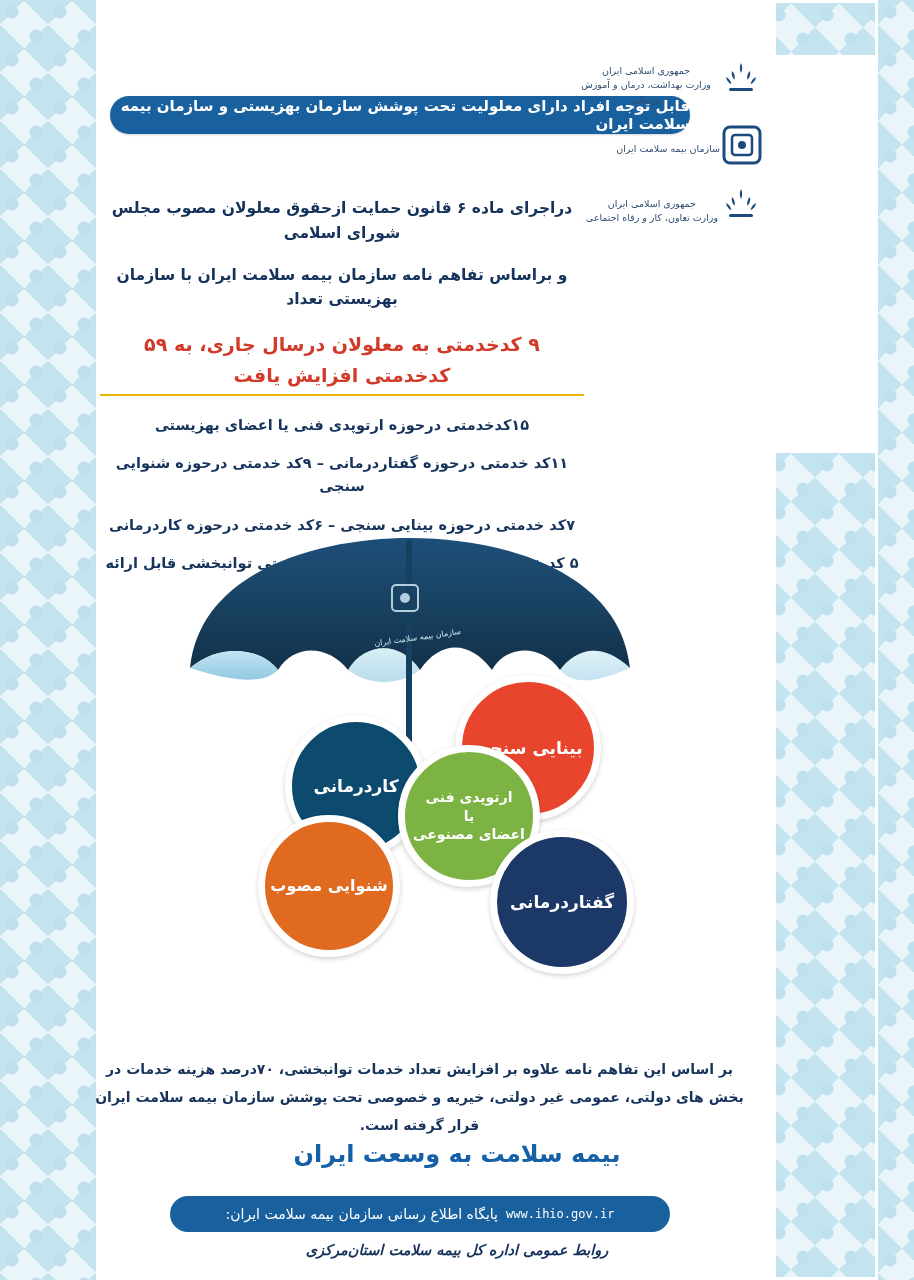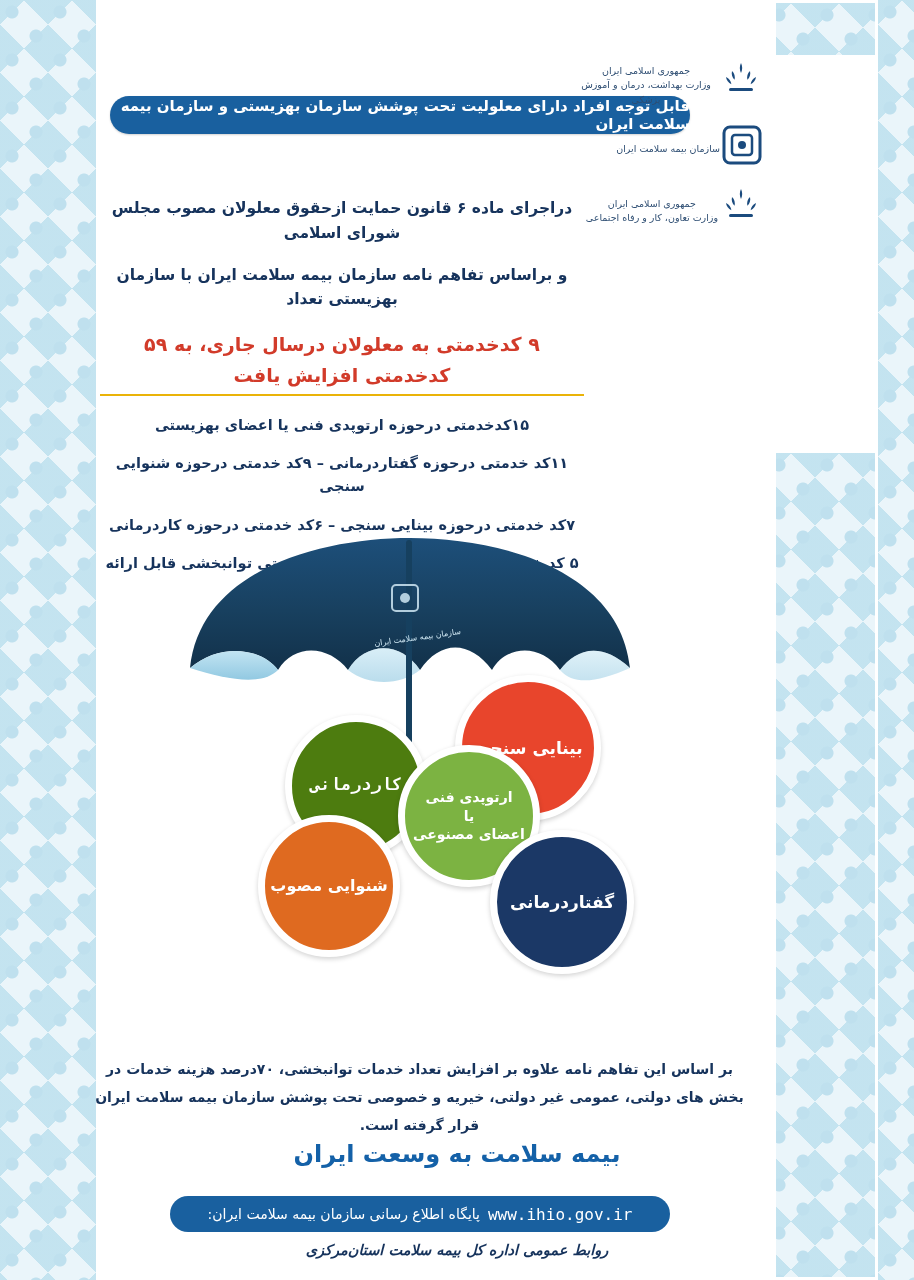--- a/index.html
+++ b/index.html
@@ -61,21 +61,21 @@
   }
 
   
   .footer-text{position:absolute;left:95px;right:170px;top:1055px;text-align:center;
     font-size:14px;font-weight:bold;color:#16335c;line-height:2;}
   .slogan{position:absolute;left:0;right:0;top:1140px;text-align:center;
     font-size:24px;font-weight:bold;color:#1461a8;}
   .url-pill{position:absolute;left:170px;top:1196px;width:500px;height:36px;
     background:#19609f;border-radius:18px;color:#fff;display:flex;
     align-items:center;justify-content:center;font-size:14px;gap:8px;}
-  .url-pill .url{font-family:"DejaVu Sans Mono","Liberation Mono",monospace;font-size:16px;}
+  .url-pill .url{font-family:"DejaVu Sans Mono","Liberation Mono",monospace;font-size:12px;}
   .credit{position:absolute;left:0;right:0;top:1242px;text-align:center;
     font-size:14.5px;font-weight:bold;color:#16335c;font-style:italic;}
 </style>
 </head>
 <body>
 
 <div class="pattern left"></div>
 <div class="pattern right-strip"></div>
 <div class="pattern right-block"></div>
 <div class="pattern right-block2"></div>
@@ -167,21 +167,21 @@
       <rect x="0" y="0" width="26" height="26" rx="4" fill="none" stroke="#cfe7f3" stroke-width="2"></rect>
       <circle cx="13" cy="13" r="5" fill="#cfe7f3"></circle>
     </g>
     <text x="418" y="140" fill="#cfe7f3" font-size="8" text-anchor="middle" transform="rotate(-8 418 140)">سازمان بیمه سلامت ایران</text>
   </svg>
 
   <div class="bubble" style="left:455px;top:175px;width:132px;height:132px;background:#e8452c;font-size:17px;">
     <span>بینایی سنجی</span>
   </div>
 
-  <div class="bubble" style="left:285px;top:215px;width:128px;height:128px;background:#4d7c0f;font-size:17px;font-family:Liberation Mono, monospace;">
+  <div class="bubble" style="left:285px;top:215px;width:128px;height:128px;background:#0c4a6e;font-size:17px;">
     <span>کاردرمانی</span>
   </div>
 
   <div class="bubble" style="left:398px;top:245px;width:128px;height:128px;background:#7cb342;font-size:14px;white-space:pre-line;">
     <span>ارتوپدی فنی
 یا
 اعضای مصنوعی</span>
   </div>
 
   <div class="bubble" style="left:490px;top:330px;width:130px;height:130px;background:#1b3866;font-size:17px;">

